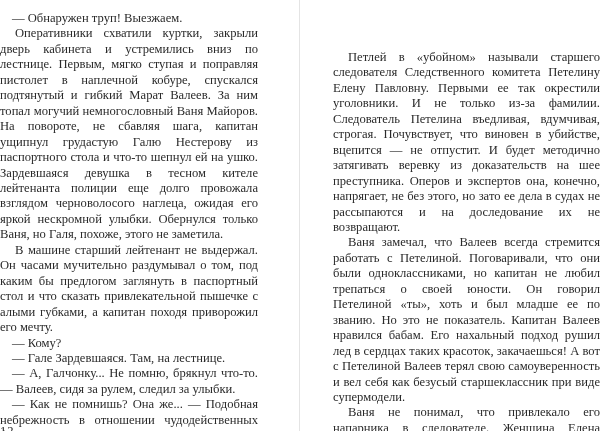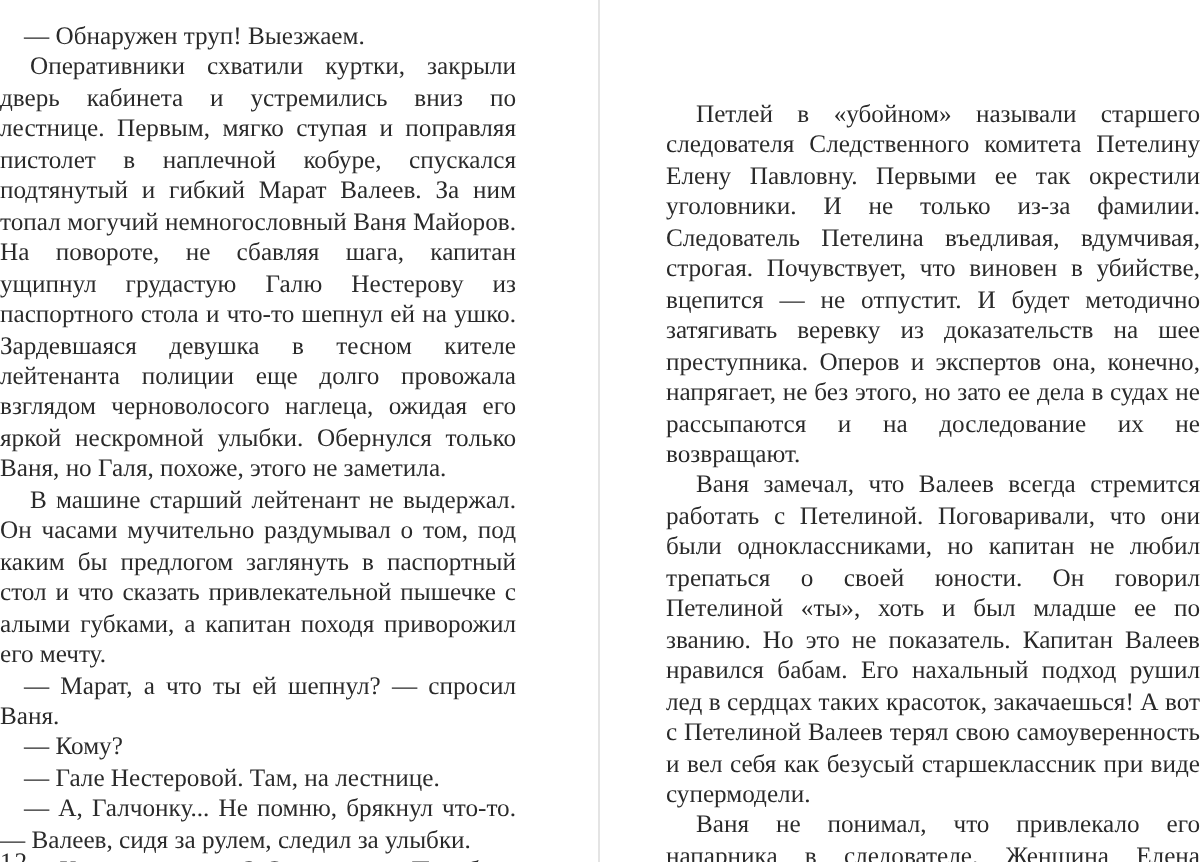--- a/index.html
+++ b/index.html
@@ -21,23 +21,22 @@
   .page-right .pagenum { left: 33px; width: 267px; }
 </style>
 </head>
 <body>
 
 <div class="page page-left">
   <div class="text">
     <p class="dialog">— Обнаружен труп! Выезжаем.</p>
     <p>Оперативники схватили куртки, закрыли дверь кабинета и устремились вниз по лестнице. Первым, мягко ступая и поправляя пистолет в наплечной кобуре, спускался подтянутый и гибкий Марат Валеев. За ним топал могучий немногословный Ваня Майоров. На повороте, не сбавляя шага, капитан ущипнул грудастую Галю Нестерову из паспортного стола и что-то шепнул ей на ушко. Зардевшаяся девушка в тесном кителе лейтенанта полиции еще долго провожала взглядом черноволосого наглеца, ожидая его яркой нескромной улыбки. Обернулся только Ваня, но Галя, похоже, этого не заметила.</p>
     <p>В машине старший лейтенант не выдержал. Он часами мучительно раздумывал о том, под каким бы предлогом заглянуть в паспортный стол и что сказать привлекательной пышечке с алыми губками, а капитан походя приворожил его мечту.</p>
-    <p class="dialog">— Марат, а что ты ей шепнул? — спросил Ваня.</p>
     <p class="dialog">— Кому?</p>
-    <p class="dialog">— Гале Нестеровой. Там, на лестнице.</p>
+    <p class="dialog">— Гале Зардевшаяся. Там, на лестнице.</p>
     <p class="dialog">— А, Галчонку... Не помню, брякнул что-то. — Валеев, сидя за рулем, следил за улыбки.</p>
     <p class="dialog">— Как не помнишь? Она же... — Подобная небрежность в отношении чудодейственных фраз не укладывалась у Вани в голове.</p>
 
   </div>
   <div class="pagenum">12</div>
 </div>
 
 <div class="gutter"></div>
 
 <div class="page page-right">

